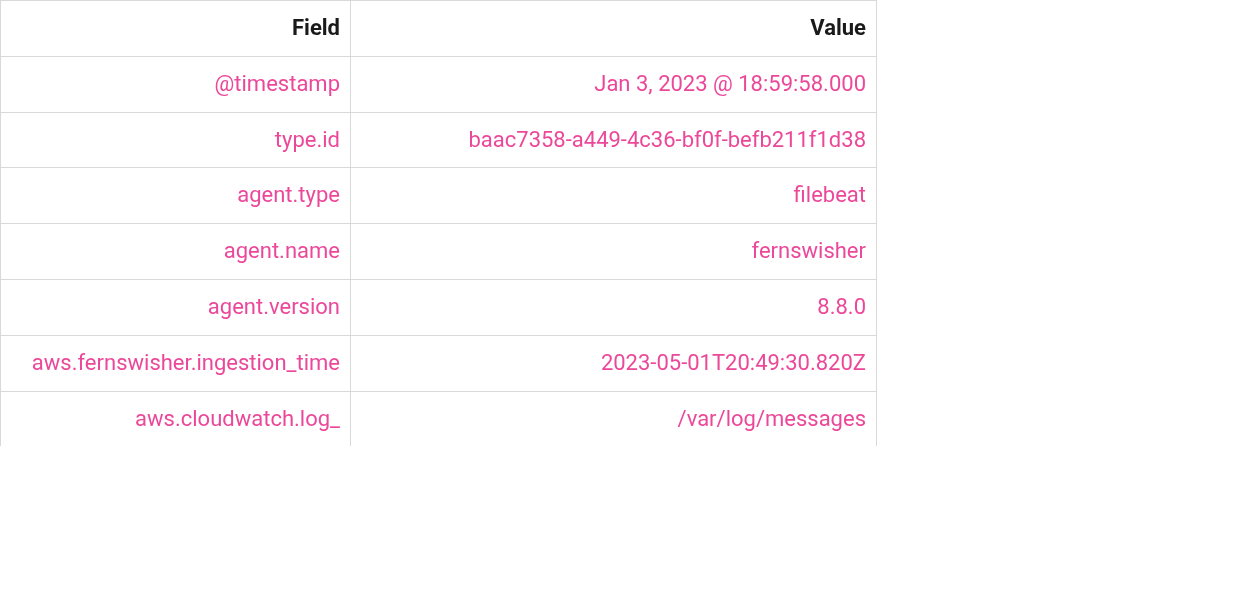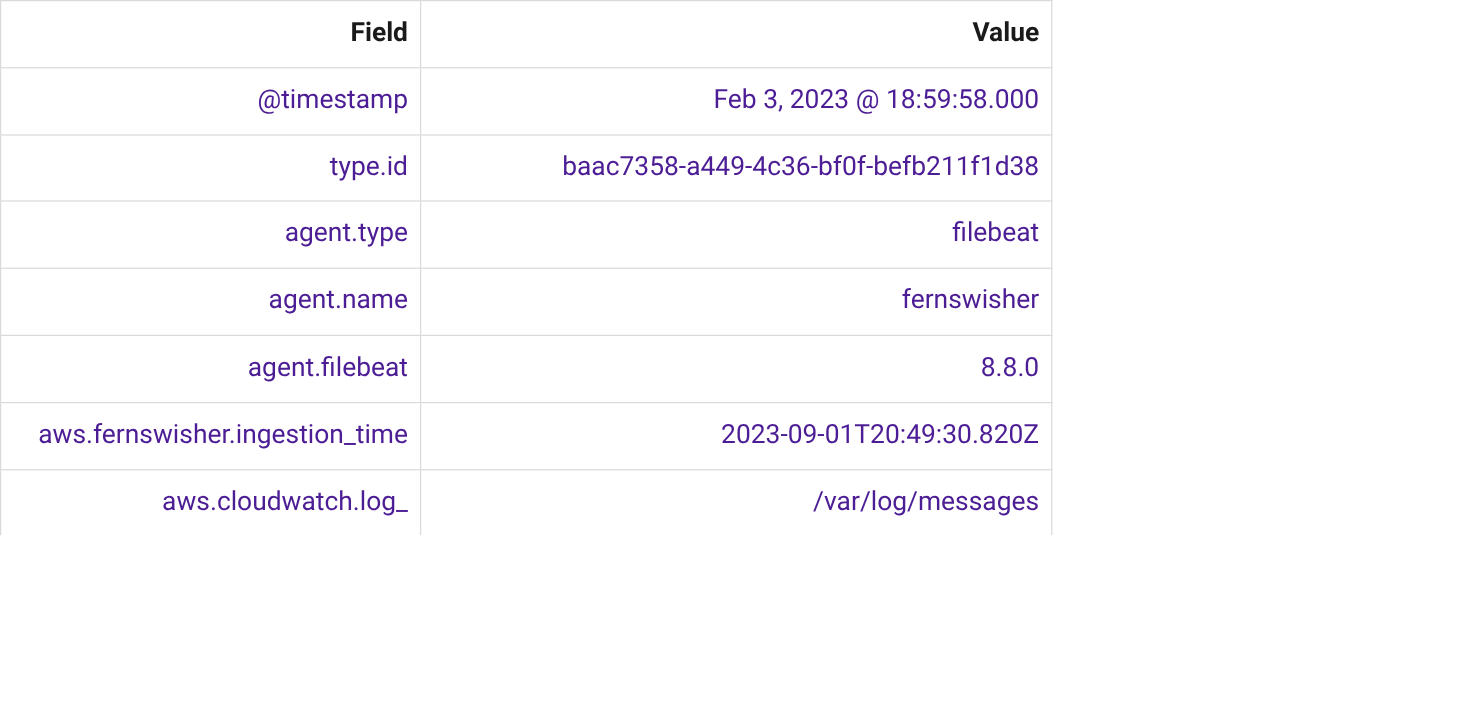--- a/index.html
+++ b/index.html
@@ -32,21 +32,21 @@
       vertical-align: middle;
       word-wrap: break-word;
       overflow-wrap: break-word;
     }
     th {
       font-weight: 700;
       color: #1a1a1a;
     }
     td {
       font-weight: 400;
-      color: #4c1d95;
+      color: #ec4899;
     }
     col.field-col {
       width: 350px;
     }
     col.value-col {
       width: 526px;
     }
     .last-row td {
       border-bottom: none;
     }
@@ -62,41 +62,41 @@
     </colgroup>
     <thead>
       <tr>
         <th>Field</th>
         <th>Value</th>
       </tr>
     </thead>
     <tbody>
       <tr>
         <td>@timestamp</td>
-        <td>Feb 3, 2023 @ 18:59:58.000</td>
+        <td>Jan 3, 2023 @ 18:59:58.000</td>
       </tr>
       <tr>
         <td>type.id</td>
         <td>baac7358-a449-4c36-bf0f-befb211f1d38</td>
       </tr>
       <tr>
         <td>agent.type</td>
         <td>filebeat</td>
       </tr>
       <tr>
         <td>agent.name</td>
         <td>fernswisher</td>
       </tr>
       <tr>
-        <td>agent.filebeat</td>
+        <td>agent.version</td>
         <td>8.8.0</td>
       </tr>
       <tr>
         <td>aws.fernswisher.ingestion_time</td>
-        <td>2023-09-01T20:49:30.820Z</td>
+        <td>2023-05-01T20:49:30.820Z</td>
       </tr>
       <tr class="last-row">
         <td>aws.cloudwatch.log_</td>
         <td>/var/log/messages</td>
       </tr>
     </tbody>
   </table>
 </div>
 
 </body></html>

